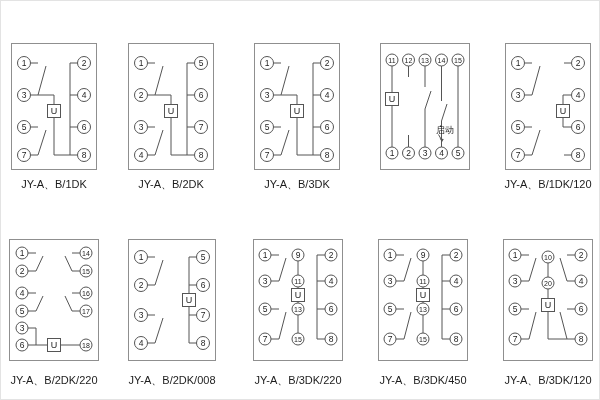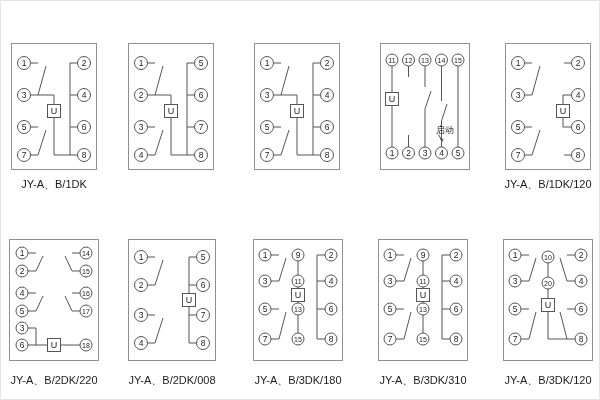--- a/index.html
+++ b/index.html
@@ -93,20 +93,21 @@
         <text x="73" y="55" text-anchor="middle" font-size="8.5" fill="#222222">6</text>
         <circle cx="13" cy="84" r="6.5" fill="#fff" stroke="#555555" stroke-width="1"></circle>
         <text x="13" y="87" text-anchor="middle" font-size="8.5" fill="#222222">3</text>
         <circle cx="73" cy="84" r="6.5" fill="#fff" stroke="#555555" stroke-width="1"></circle>
         <text x="73" y="87" text-anchor="middle" font-size="8.5" fill="#222222">7</text>
         <circle cx="13" cy="112" r="6.5" fill="#fff" stroke="#555555" stroke-width="1"></circle>
         <text x="13" y="115" text-anchor="middle" font-size="8.5" fill="#222222">4</text>
         <circle cx="73" cy="112" r="6.5" fill="#fff" stroke="#555555" stroke-width="1"></circle>
         <text x="73" y="115" text-anchor="middle" font-size="8.5" fill="#222222">8</text>
       </svg>
+    <div class="caption">JY-A、B/2DK</div>
   </div>
 
   <div class="cell row1" style="left:253px;top:42px;width:86px;height:127px">
     <svg width="86" height="127" viewBox="0 0 86 127">
         <rect x="0.5" y="0.5" width="85" height="126" fill="none" stroke="#8f8f8f" stroke-width="1"></rect>
         <line x1="19.5" y1="20" x2="27" y2="20" stroke="#555555" stroke-width="1"></line>
         <line x1="66.5" y1="20" x2="59" y2="20" stroke="#555555" stroke-width="1"></line>
         <line x1="19.5" y1="52" x2="27" y2="52" stroke="#555555" stroke-width="1"></line>
         <line x1="66.5" y1="52" x2="59" y2="52" stroke="#555555" stroke-width="1"></line>
         <line x1="19.5" y1="84" x2="27" y2="84" stroke="#555555" stroke-width="1"></line>
@@ -132,20 +133,21 @@
         <text x="73" y="55" text-anchor="middle" font-size="8.5" fill="#222222">4</text>
         <circle cx="13" cy="84" r="6.5" fill="#fff" stroke="#555555" stroke-width="1"></circle>
         <text x="13" y="87" text-anchor="middle" font-size="8.5" fill="#222222">5</text>
         <circle cx="73" cy="84" r="6.5" fill="#fff" stroke="#555555" stroke-width="1"></circle>
         <text x="73" y="87" text-anchor="middle" font-size="8.5" fill="#222222">6</text>
         <circle cx="13" cy="112" r="6.5" fill="#fff" stroke="#555555" stroke-width="1"></circle>
         <text x="13" y="115" text-anchor="middle" font-size="8.5" fill="#222222">7</text>
         <circle cx="73" cy="112" r="6.5" fill="#fff" stroke="#555555" stroke-width="1"></circle>
         <text x="73" y="115" text-anchor="middle" font-size="8.5" fill="#222222">8</text>
       </svg>
+    <div class="caption">JY-A、B/3DK</div>
   </div>
 
   <div class="cell row1" style="left:379px;top:42px;width:90px;height:127px">
     <svg width="90" height="127" viewBox="0 0 90 127">
         <rect x="0.5" y="0.5" width="89" height="126" fill="none" stroke="#8f8f8f" stroke-width="1"></rect>
         <line x1="12" y1="23" x2="12" y2="49.5" stroke="#555555" stroke-width="1"></line>
         <line x1="12" y1="62.5" x2="12" y2="104" stroke="#555555" stroke-width="1"></line>
         <line x1="28.5" y1="23" x2="28.5" y2="34" stroke="#555555" stroke-width="1"></line>
         <line x1="28.5" y1="104" x2="28.5" y2="92" stroke="#555555" stroke-width="1"></line>
         <line x1="45" y1="23" x2="45" y2="44" stroke="#555555" stroke-width="1"></line>
@@ -344,21 +346,21 @@
         <text x="78" y="45" text-anchor="middle" font-size="8.5" fill="#222222">4</text>
         <circle cx="12" cy="70" r="6" fill="#fff" stroke="#555555" stroke-width="1"></circle>
         <text x="12" y="73" text-anchor="middle" font-size="8.5" fill="#222222">5</text>
         <circle cx="78" cy="70" r="6" fill="#fff" stroke="#555555" stroke-width="1"></circle>
         <text x="78" y="73" text-anchor="middle" font-size="8.5" fill="#222222">6</text>
         <circle cx="12" cy="100" r="6" fill="#fff" stroke="#555555" stroke-width="1"></circle>
         <text x="12" y="103" text-anchor="middle" font-size="8.5" fill="#222222">7</text>
         <circle cx="78" cy="100" r="6" fill="#fff" stroke="#555555" stroke-width="1"></circle>
         <text x="78" y="103" text-anchor="middle" font-size="8.5" fill="#222222">8</text>
       </svg>
-    <div class="caption">JY-A、B/3DK/180</div>
+    <div class="caption">JY-A、B/3DK/220</div>
   </div>
 
   <div class="cell row2" style="left:377px;top:238px;width:90px;height:122px">
     <svg width="90" height="122" viewBox="0 0 90 122">
         <rect x="0.5" y="0.5" width="89" height="121" fill="none" stroke="#8f8f8f" stroke-width="1"></rect>
         <line x1="18" y1="16" x2="26" y2="16" stroke="#555555" stroke-width="1"></line>
         <line x1="72" y1="16" x2="64" y2="16" stroke="#555555" stroke-width="1"></line>
         <line x1="18" y1="42" x2="26" y2="42" stroke="#555555" stroke-width="1"></line>
         <line x1="72" y1="42" x2="64" y2="42" stroke="#555555" stroke-width="1"></line>
         <line x1="18" y1="70" x2="26" y2="70" stroke="#555555" stroke-width="1"></line>
@@ -392,21 +394,21 @@
         <text x="78" y="45" text-anchor="middle" font-size="8.5" fill="#222222">4</text>
         <circle cx="12" cy="70" r="6" fill="#fff" stroke="#555555" stroke-width="1"></circle>
         <text x="12" y="73" text-anchor="middle" font-size="8.5" fill="#222222">5</text>
         <circle cx="78" cy="70" r="6" fill="#fff" stroke="#555555" stroke-width="1"></circle>
         <text x="78" y="73" text-anchor="middle" font-size="8.5" fill="#222222">6</text>
         <circle cx="12" cy="100" r="6" fill="#fff" stroke="#555555" stroke-width="1"></circle>
         <text x="12" y="103" text-anchor="middle" font-size="8.5" fill="#222222">7</text>
         <circle cx="78" cy="100" r="6" fill="#fff" stroke="#555555" stroke-width="1"></circle>
         <text x="78" y="103" text-anchor="middle" font-size="8.5" fill="#222222">8</text>
       </svg>
-    <div class="caption">JY-A、B/3DK/310</div>
+    <div class="caption">JY-A、B/3DK/450</div>
   </div>
 
   <div class="cell row2" style="left:502px;top:238px;width:90px;height:122px">
     <svg width="90" height="122" viewBox="0 0 90 122">
         <rect x="0.5" y="0.5" width="89" height="121" fill="none" stroke="#8f8f8f" stroke-width="1"></rect>
         <line x1="18" y1="16" x2="26" y2="16" stroke="#555555" stroke-width="1"></line>
         <line x1="72" y1="16" x2="64" y2="16" stroke="#555555" stroke-width="1"></line>
         <line x1="18" y1="42" x2="26" y2="42" stroke="#555555" stroke-width="1"></line>
         <line x1="72" y1="42" x2="64" y2="42" stroke="#555555" stroke-width="1"></line>
         <line x1="18" y1="70" x2="26" y2="70" stroke="#555555" stroke-width="1"></line>

